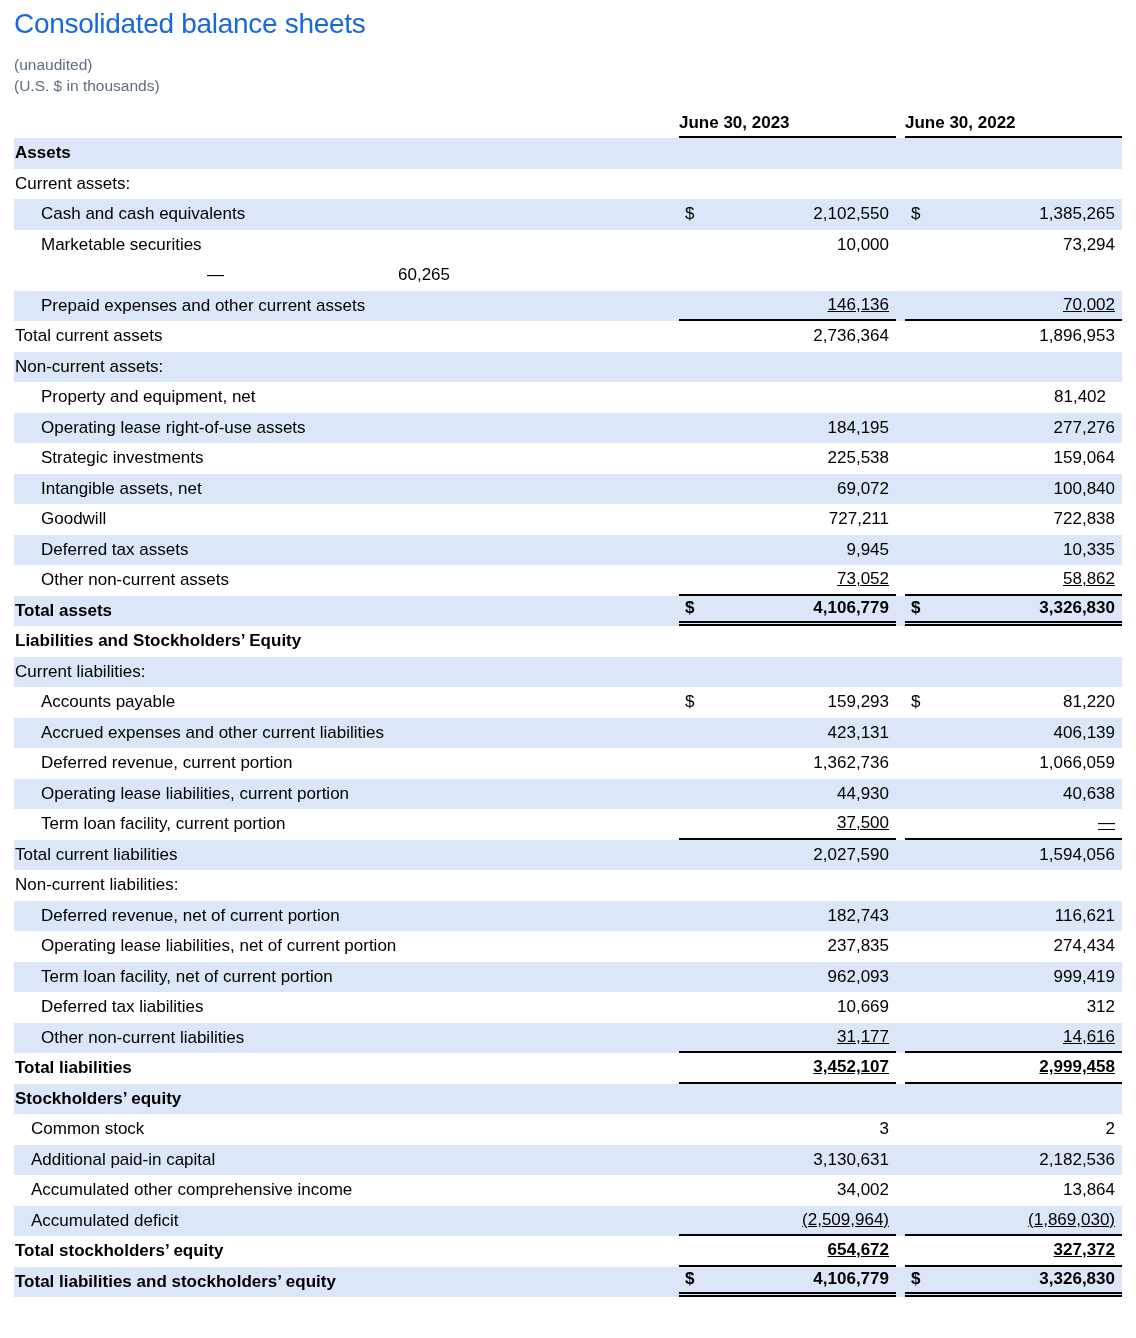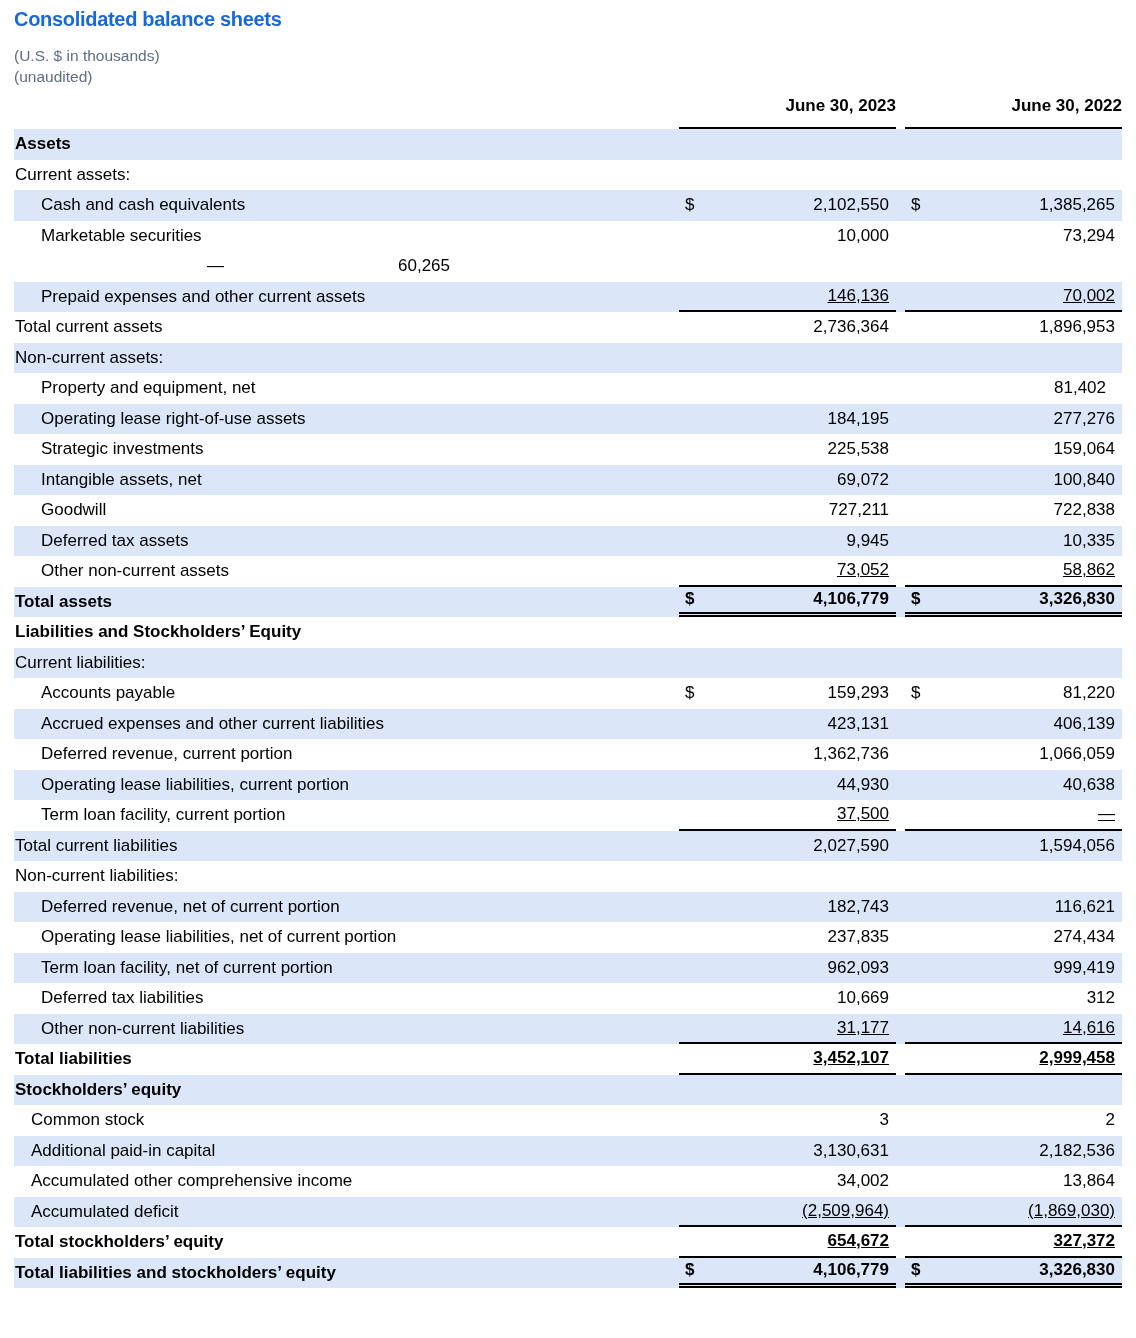--- a/index.html
+++ b/index.html
@@ -13,22 +13,22 @@
   .page{
     width:1136px;height:1338px;
     background:#ffffff;
     font-family:"Liberation Sans",sans-serif;
     color:var(--ink);
     padding:8px 14px 0 14px;
     overflow:hidden;
   }
   .page-title{
     color:var(--title-blue);
-    font-size:20px;
-    font-weight:700;
+    font-size:28px;
+    font-weight:400;
     letter-spacing:-0.3px;
     margin-bottom:14px;
   }
   .subtitle{
     color:var(--subtitle-gray);
     font-size:15.5px;
     line-height:21px;
   }
   .sheet{
     margin-top:8px;
@@ -45,24 +45,24 @@
     align-items:center;
     min-width:0;
   }
   .col-group{
     width:217px;
     display:flex;
     align-items:center;
   }
   .col-gap{width:9px;}
   .col-header{
-    justify-content:flex-end;
+    justify-content:flex-start;
     border-bottom:2px solid var(--ink);
     font-weight:700;
-    padding-bottom:11px;
+    padding-bottom:3px;
   }
   .row{
     display:flex;
     height:30.5px;
     align-items:stretch;
   }
   .row.shaded{background:var(--stripe);}
   .row.bold{font-weight:700;}
   .label{white-space:nowrap;}
   .label.indent-0{padding-left:1px;}
@@ -80,22 +80,22 @@
     white-space:nowrap;
   }
   .col-group.border-single{border-bottom:2px solid var(--ink);text-decoration:underline;}
   .col-group.border-double{border-bottom:5px double var(--ink);}
 </style>
 </head>
 <body>
 
 <div class="page">
   <div class="page-title">Consolidated balance sheets</div>
+  <div class="subtitle">(unaudited)</div>
   <div class="subtitle">(U.S. $ in thousands)</div>
-  <div class="subtitle">(unaudited)</div>
 
   <div class="sheet">
     <div class="header-row">
       <div class="label-cell"></div>
       <div class="col-group col-header">
         <span>June 30, 2023</span>
       </div>
       <div class="col-gap"></div>
       <div class="col-group col-header">
         <span>June 30, 2022</span>

